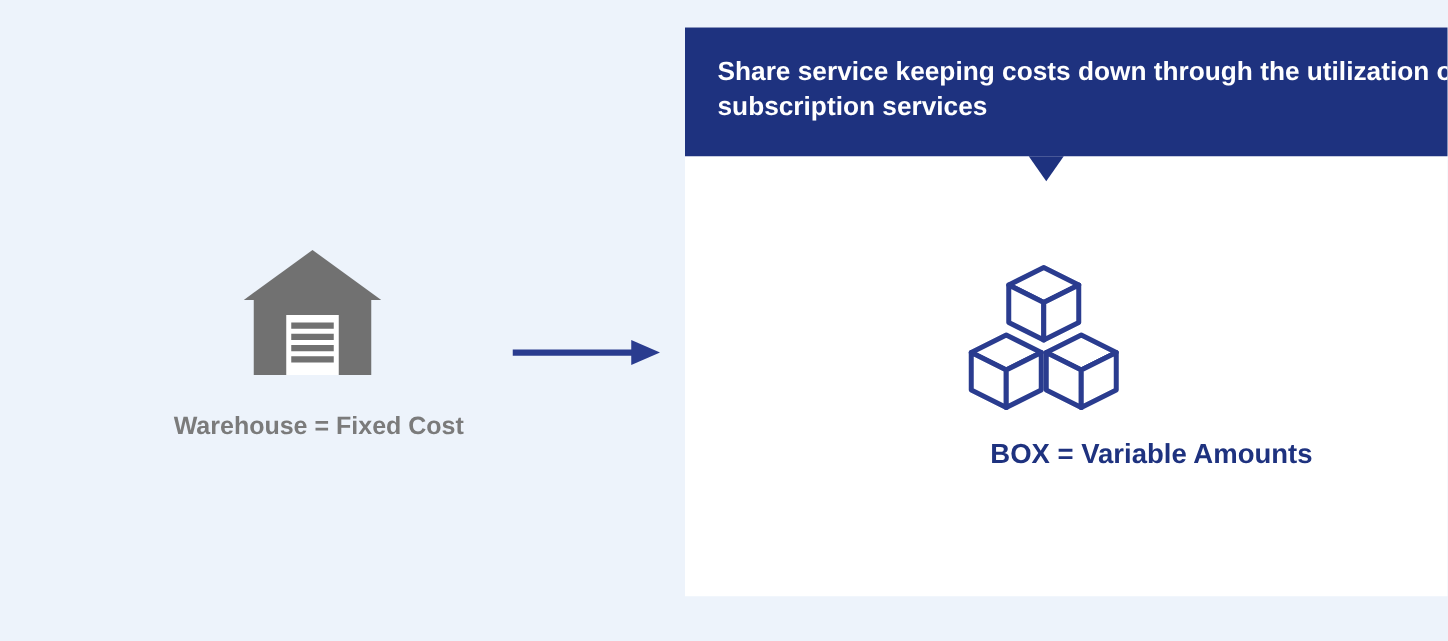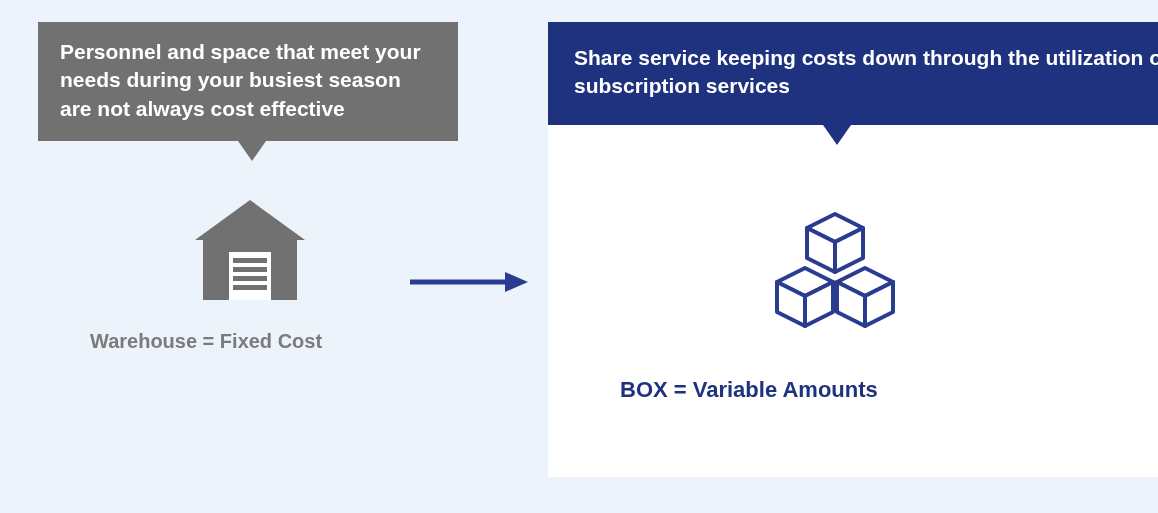--- a/index.html
+++ b/index.html
@@ -85,20 +85,21 @@
     left: 190px;
     top: 200px;
     width: 120px;
     text-align: center;
   }
   .warehouse-caption {
     position: absolute;
     left: 90px;
     top: 330px;
     width: 330px;
+    text-align: center;
     color: var(--gray-text);
     font-size: 20px;
     font-weight: 600;
   }
 
   
   .arrow {
     position: absolute;
     left: 410px;
     top: 270px;
@@ -112,40 +113,36 @@
     left: 755px;
     top: 210px;
     width: 160px;
     text-align: center;
   }
   .boxes-caption {
     position: absolute;
     left: 620px;
     top: 348px;
     width: 430px;
-    text-align: left;
+    text-align: right;
     color: var(--navy);
     font-size: 22px;
     font-weight: 700;
     line-height: 1.35;
-    margin-top: 27px;
   }
   .boxes-caption .sub {
     display: block;
     font-weight: 700;
   }
 </style>
 </head>
 <body>
 
 <div class="stage">
 
-  <div class="callout-left">
-    <span>Personnel and space that meet your needs during your busiest season are not always cost effective</span>
-  </div>
 
   <div class="warehouse-wrap">
     <svg width="110" height="100" viewBox="0 0 110 100">
       <polygon points="0,40 55,0 110,40" fill="#717171"></polygon>
       <rect x="8" y="40" width="94" height="60" fill="#717171"></rect>
       <rect x="34" y="52" width="42" height="48" fill="#ffffff"></rect>
       <rect x="38" y="58" width="34" height="5" fill="#717171"></rect>
       <rect x="38" y="67" width="34" height="5" fill="#717171"></rect>
       <rect x="38" y="76" width="34" height="5" fill="#717171"></rect>
       <rect x="38" y="85" width="34" height="5" fill="#717171"></rect>

